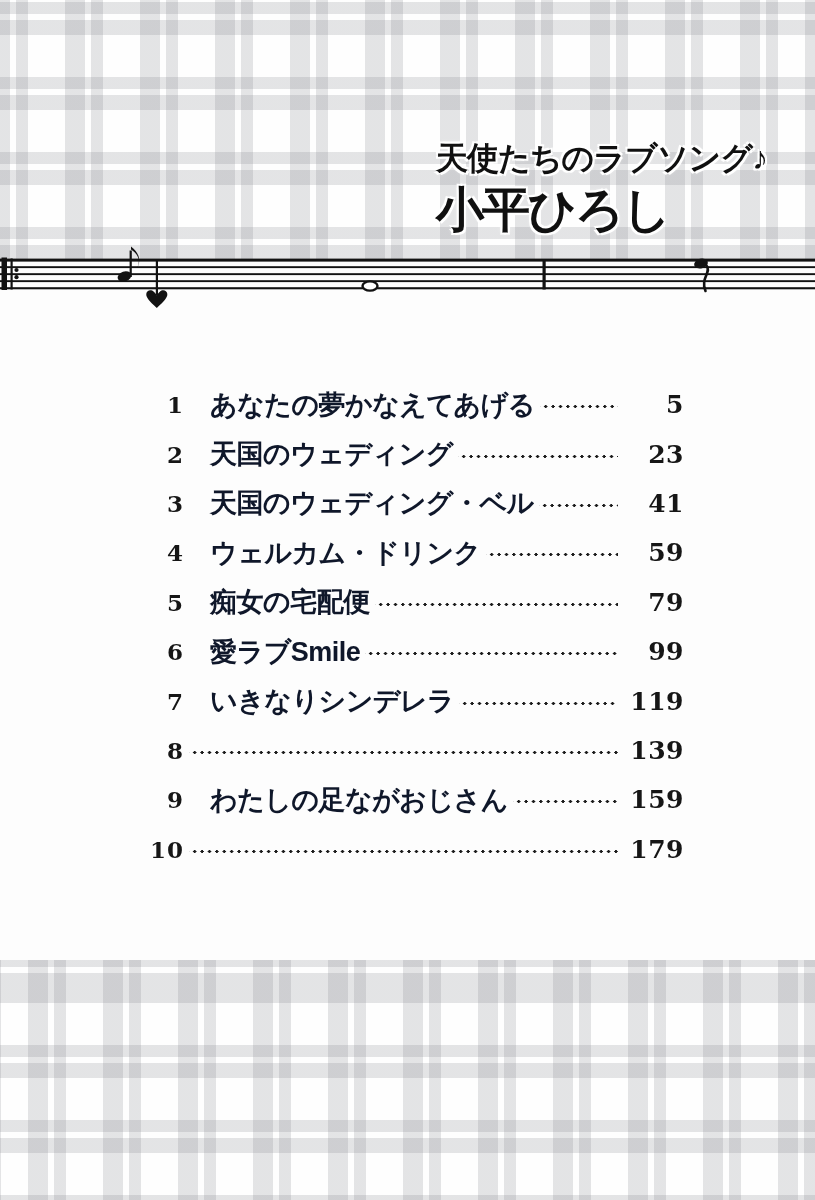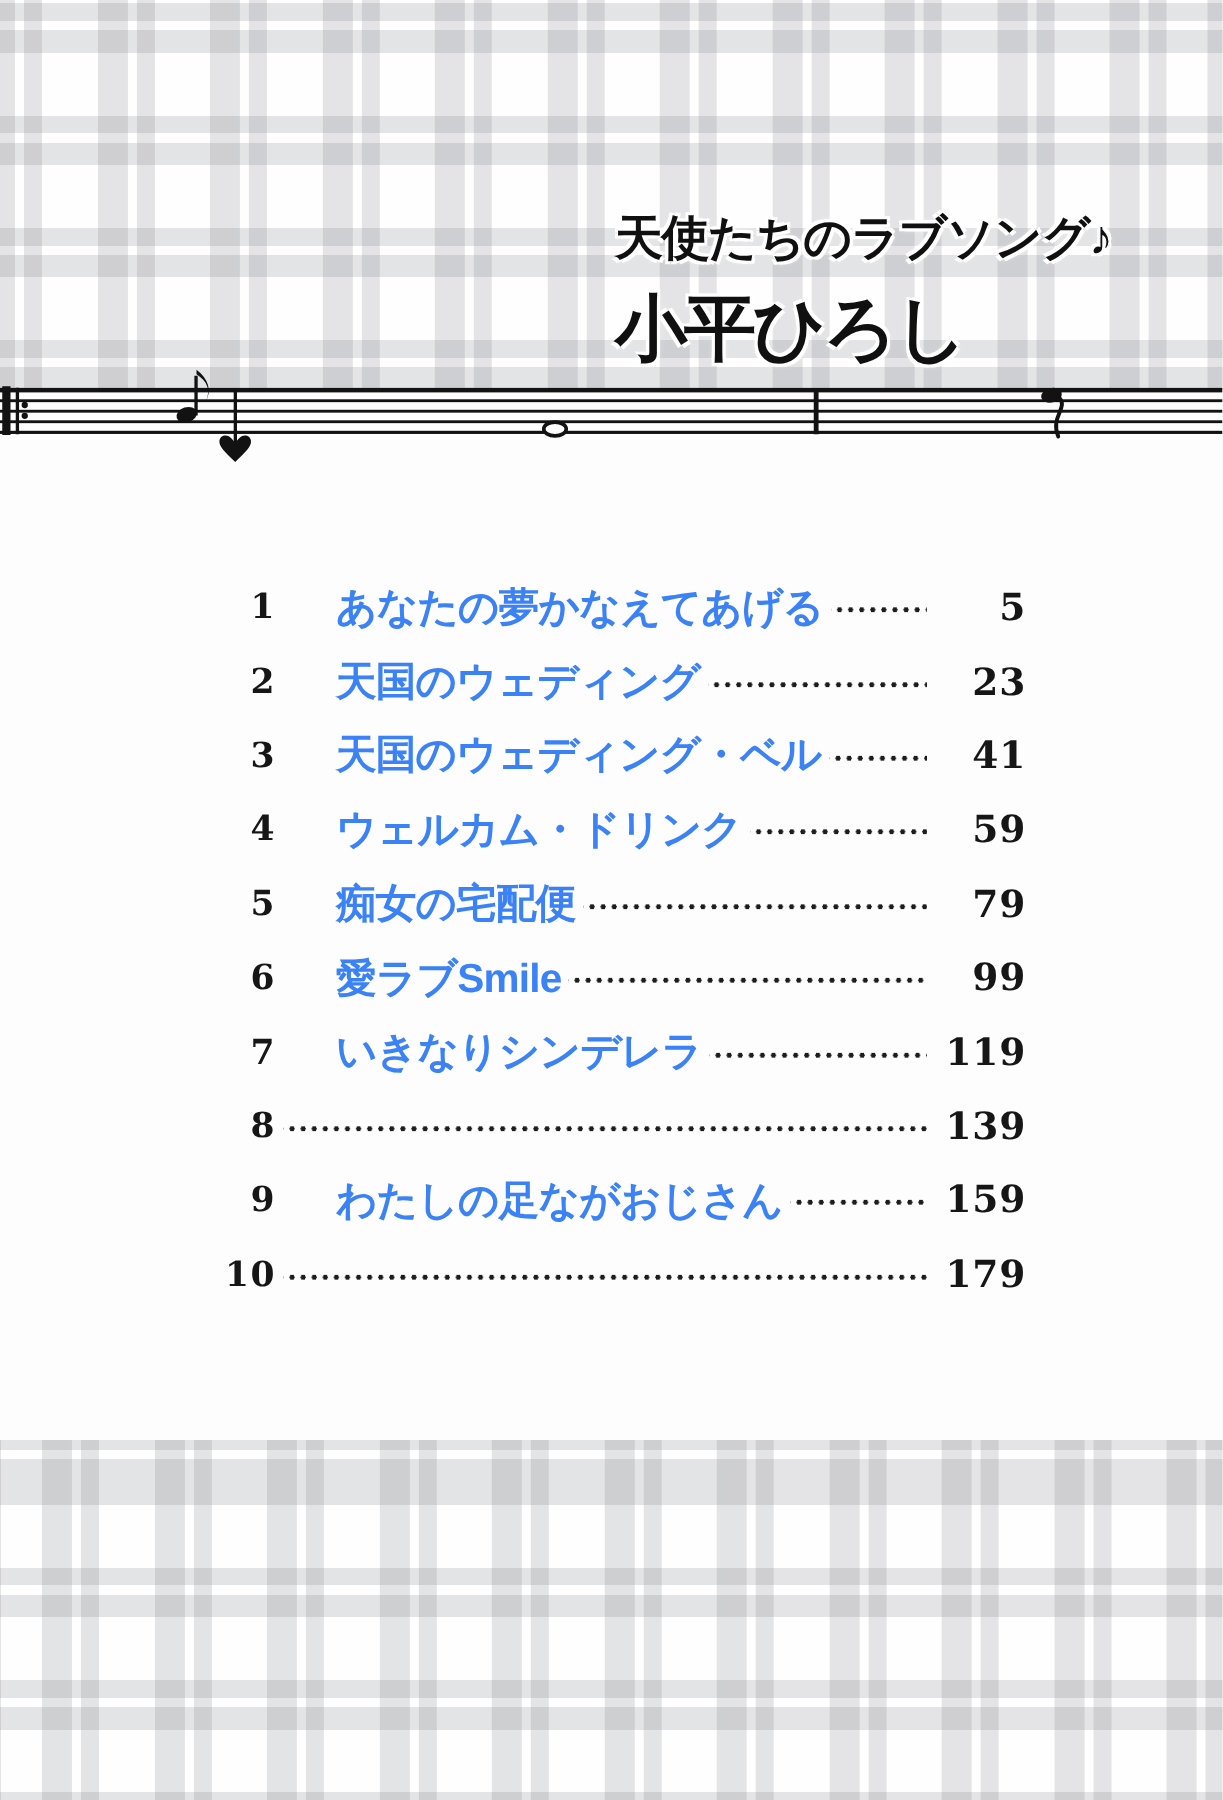--- a/index.html
+++ b/index.html
@@ -25,44 +25,44 @@
       repeating-linear-gradient(0deg,
         rgba(122,125,132,0.20) 0px, rgba(122,125,132,0.20) 15px,
         rgba(0,0,0,0) 15px, rgba(0,0,0,0) 21px,
         rgba(122,125,132,0.20) 21px, rgba(122,125,132,0.20) 33px,
         rgba(0,0,0,0) 33px, rgba(0,0,0,0) 75px);
   }
   .plaid-top{top:0;height:260px;background-position:-10px 0,0 0;}
   .plaid-bottom{top:960px;height:240px;background-position:28px 0,0 28px;}
 
   
-  .header{position:absolute;left:410px;top:138px;white-space:nowrap;}
+  .header{position:absolute;left:436px;top:138px;white-space:nowrap;}
   .series-title{
     font-size:32px;font-weight:900;letter-spacing:-1px;line-height:40px;color:#101010;
     text-shadow:-2px -2px 0 #fff,2px -2px 0 #fff,-2px 2px 0 #fff,2px 2px 0 #fff,0 0 5px #fff;
   }
   .author-name{
-    font-size:48px;font-weight:900;letter-spacing:-2px;line-height:52px;margin-top:16px;color:#101010;
+    font-size:48px;font-weight:900;letter-spacing:-2px;line-height:52px;margin-top:6px;color:#101010;
     text-shadow:-2px -2px 0 #fff,2px -2px 0 #fff,-2px 2px 0 #fff,2px 2px 0 #fff,0 0 5px #fff;
   }
 
   
   .staff-svg{position:absolute;left:0;top:240px;width:815px;height:75px;}
 
   
   .toc{position:absolute;left:140px;top:380px;width:544px;}
   .toc-row{display:flex;align-items:center;height:49.4px;}
   .toc-no{
     width:44px;text-align:right;flex:0 0 auto;
     font-family:"DejaVu Serif","Liberation Serif",serif;
     font-size:23px;font-weight:700;letter-spacing:1px;color:#161616;
   }
   .toc-title{
-    flex:0 0 auto;margin-left:40px;
-    font-size:27px;font-weight:700;letter-spacing:-0.5px;color:#3b82f6;white-space:nowrap;
+    flex:0 0 auto;margin-left:26px;
+    font-size:27px;font-weight:700;letter-spacing:-0.5px;color:#0f172a;white-space:nowrap;
   }
   .toc-dots{
     flex:1 1 auto;align-self:center;height:7px;margin:4px 10px 0 5px;
     background-image:radial-gradient(circle,#1c1c1c 1.6px,rgba(0,0,0,0) 1.7px);
     background-size:7.4px 7px;background-repeat:repeat-x;background-position:2px center;
   }
   .toc-page{
     width:56px;flex:0 0 auto;text-align:right;
     font-family:"DejaVu Serif","Liberation Serif",serif;
     font-size:25px;font-weight:700;letter-spacing:0.5px;color:#161616;

